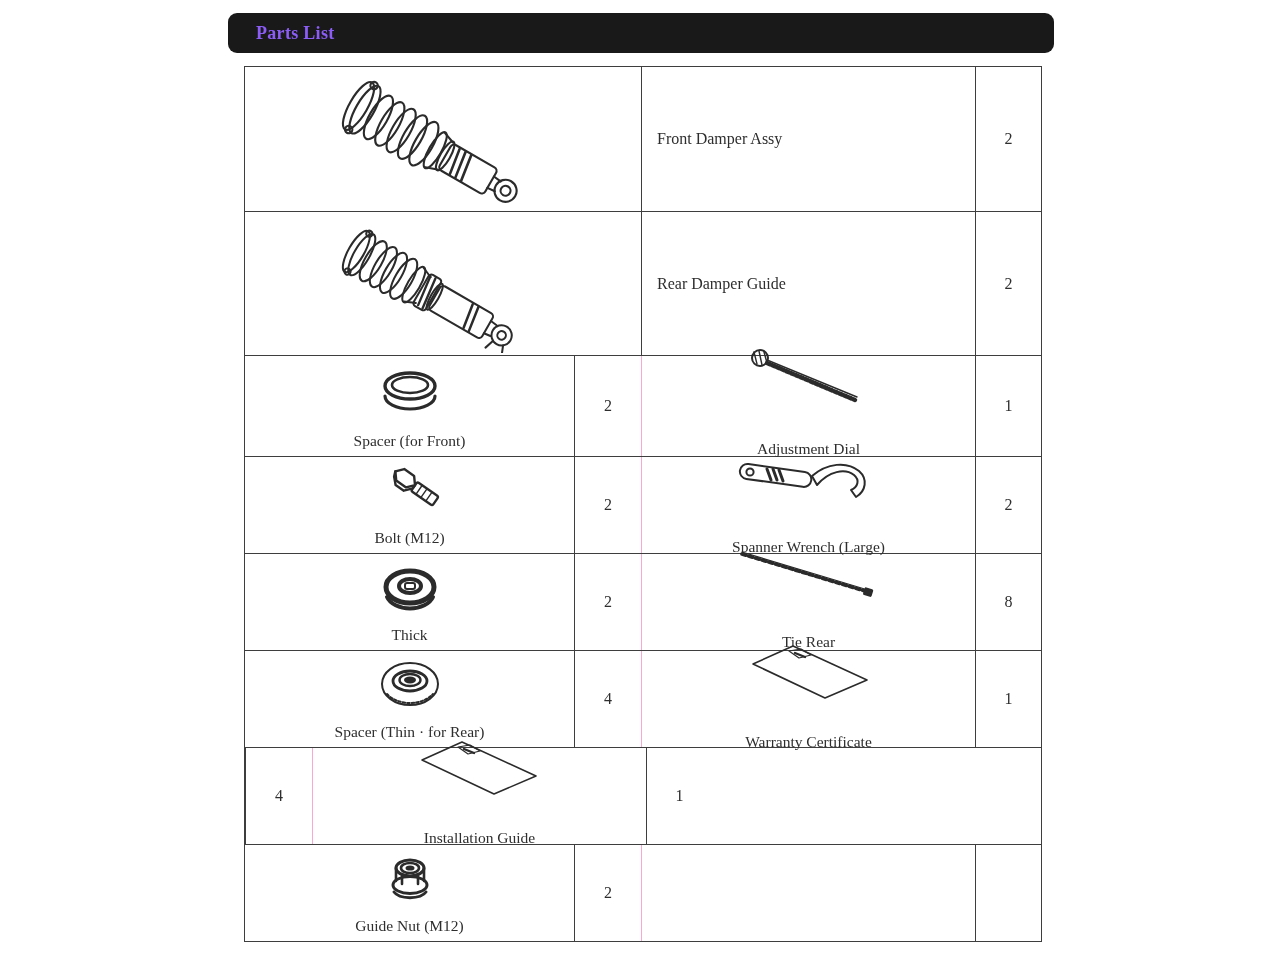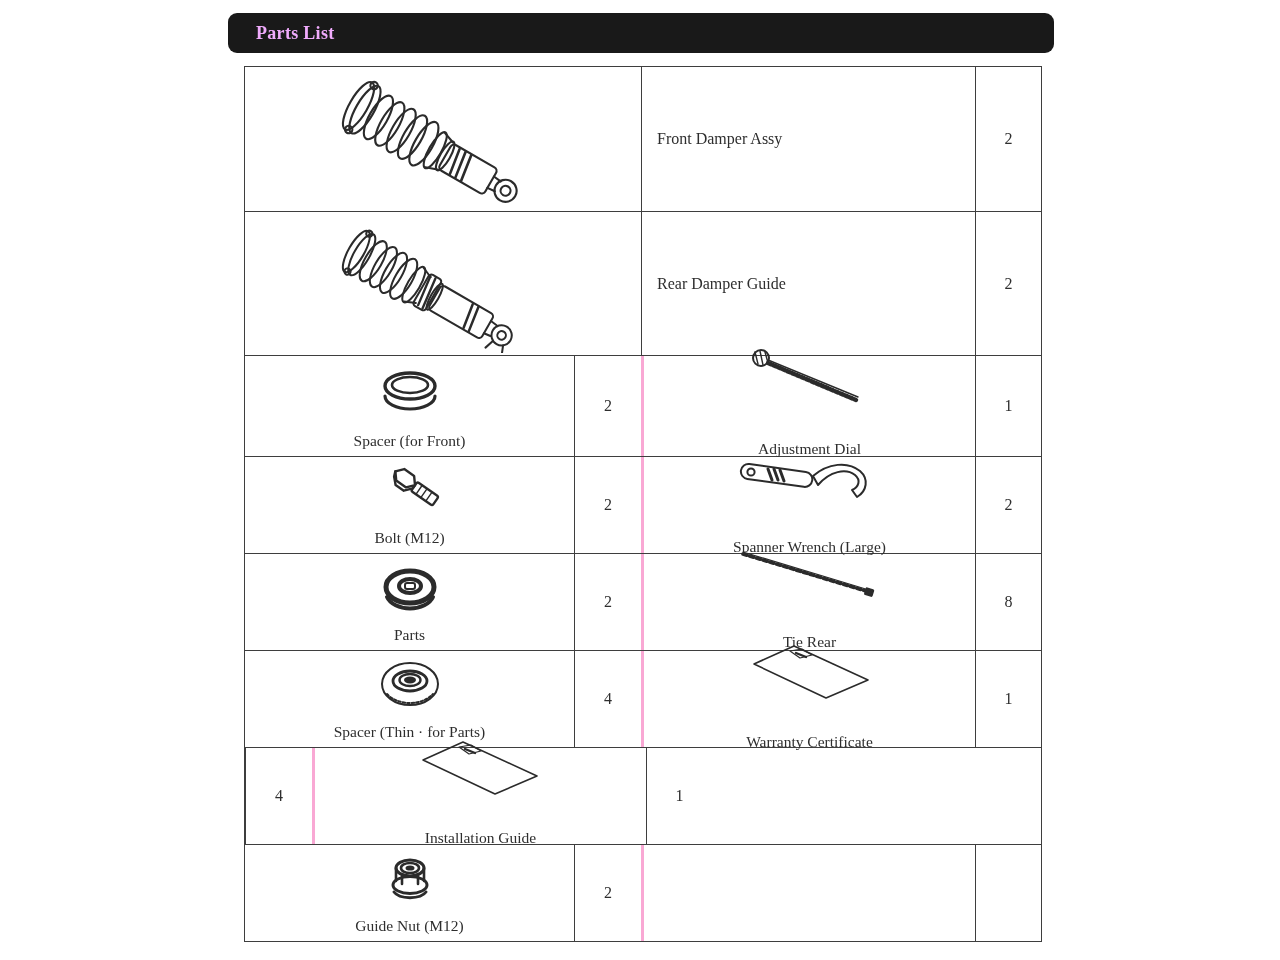--- a/index.html
+++ b/index.html
@@ -1,40 +1,40 @@
 <!DOCTYPE html>
 <html><head>
 <meta charset="utf-8">
 <style>
   html,body{margin:0;padding:0;width:1280px;height:960px;background:#ffffff;overflow:hidden;}
   body{font-family:"Liberation Serif", serif;color:#2e2e2e;position:relative;}
 
   .header-bar{position:absolute;left:228px;top:13px;width:826px;height:40px;
     background:#191919;border-radius:9px;display:flex;align-items:center;}
-  .header-bar .title{color:#f0abfc;font-weight:bold;font-size:18px;padding-left:28px;letter-spacing:.3px;}
+  .header-bar .title{color:#8b5cf6;font-weight:bold;font-size:18px;padding-left:28px;letter-spacing:.3px;}
 
   .parts-table{position:absolute;left:244px;top:66px;width:796px;border:1px solid #3e3e3e;background:#fff;}
   .row{display:flex;box-sizing:border-box;}
   .row + .row{border-top:1px solid #3e3e3e;}
   .rh-big{height:144px;}
   .rh-c{height:101px;}
   .rh-s{height:97px;}
   .cell{box-sizing:border-box;height:100%;}
 
   
   .c-img{width:396px;display:flex;align-items:center;justify-content:center;}
   .c-name{width:334px;border-left:1px solid #3e3e3e;display:flex;align-items:center;
     padding-left:15px;font-size:16px;}
   .c-qty{width:66px;border-left:1px solid #3e3e3e;display:flex;align-items:center;
     justify-content:center;font-size:16px;}
 
   
   .c-item{width:329px;display:flex;flex-direction:column;align-items:center;
     justify-content:center;padding-bottom:8px;}
-  .c-item.right{width:334px;border-left:3px solid #f9a8d4;gap:32px;}
+  .c-item.right{width:334px;border-left:1px solid #f9a8d4;gap:32px;}
   .c-sqty{width:67px;border-left:1px solid #3e3e3e;display:flex;align-items:center;
     justify-content:center;font-size:16px;}
   .c-sqty.last{width:66px;}
   .fig{flex:1;display:flex;align-items:center;justify-content:center;width:100%;}
   .lbl{font-size:15.5px;line-height:1;}
 
   svg{display:block;}
 </style>
 </head>
 <body>
@@ -169,21 +169,21 @@
       <div class="fig">
         <svg width="60" height="54" viewBox="0 0 60 54">
           <g fill="none" stroke="#2b2b2b" stroke-linecap="round">
             <ellipse cx="30" cy="24" rx="24" ry="16" stroke-width="5"></ellipse>
             <path d="M7 28 A 24 16 0 0 0 53 28" transform="translate(0,6)" stroke-width="4"></path>
             <ellipse cx="30" cy="23" rx="11" ry="7" stroke-width="4"></ellipse>
             <rect x="25" y="20" width="10" height="6" rx="2" stroke-width="2"></rect>
           </g>
         </svg>
       </div>
-      <div class="lbl">Parts</div>
+      <div class="lbl">Thick</div>
     </div>
     <div class="cell c-sqty">2</div>
     <div class="cell c-item right">
       <div class="fig">
         <svg width="150" height="56" viewBox="0 0 150 56">
           <g fill="none" stroke="#2b2b2b" stroke-linecap="round">
             <path d="M8 8 L134 46" stroke-width="3.6" stroke-dasharray="4 3"></path>
             <path d="M8 6 L134 44" stroke-width="1.2"></path>
             <rect x="131" y="41" width="9" height="8" rx="1.5" transform="rotate(17 131 41)" fill="#2b2b2b" stroke="none"></rect>
           </g>
@@ -200,21 +200,21 @@
         <svg width="66" height="56" viewBox="0 0 66 56">
           <g fill="none" stroke="#2b2b2b" stroke-linecap="round">
             <ellipse cx="33" cy="25" rx="28" ry="21" stroke-width="2"></ellipse>
             <path d="M10 35 A 28 21 0 0 0 56 35" stroke-width="2" stroke-dasharray="2.5 2"></path>
             <ellipse cx="33" cy="22" rx="17" ry="10" stroke-width="2.8"></ellipse>
             <ellipse cx="33" cy="21" rx="10.5" ry="6" stroke-width="2.4"></ellipse>
             <ellipse cx="33" cy="21" rx="6" ry="3.4" fill="#2b2b2b" stroke="none"></ellipse>
           </g>
         </svg>
       </div>
-      <div class="lbl">Spacer (Thin · for Parts)</div>
+      <div class="lbl">Spacer (Thin · for Rear)</div>
     </div>
     <div class="cell c-sqty">4</div>
     <div class="cell c-item right">
       <div class="fig">
         <svg width="136" height="62" viewBox="0 0 136 62">
           <g fill="none" stroke="#2b2b2b" stroke-width="1.6" stroke-linejoin="round" stroke-linecap="round">
             <path d="M12 24 L52 6 L126 40 L84 58 Z"></path>
             <path d="M48 11 L60 9 L70 15 L58 18 Z" stroke-width="1.2"></path>
             <path d="M54 13 L64 17" stroke-width="2.4"></path>
           </g>

